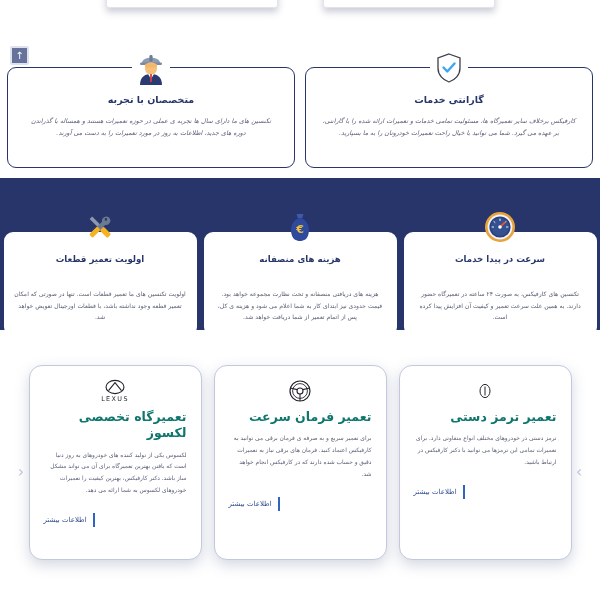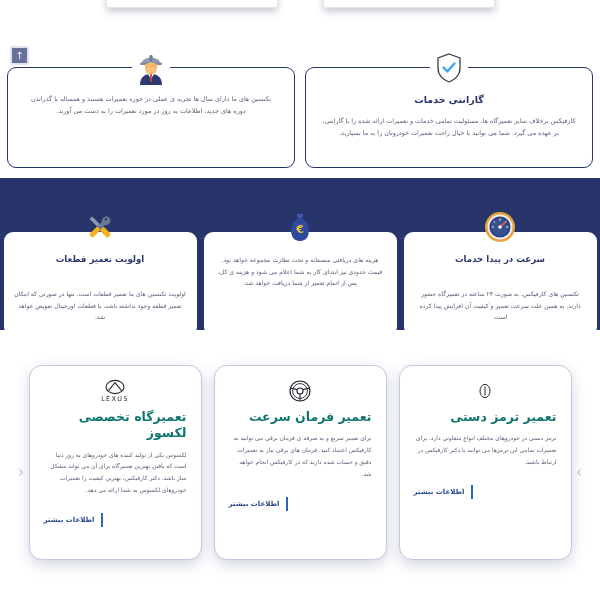--- a/index.html
+++ b/index.html
@@ -59,20 +59,21 @@
     display: flex; align-items: center; justify-content: center;
     background: #ffffff;
   }
   .fcard .ftitle {
     color: #27356B; font-size: 9.5px; font-weight: bold;
     margin-bottom: 11px;
   }
   .fcard .fdesc {
     color: #5a6076; font-size: 6.4px; line-height: 1.85;
     padding: 0 4px;
+    font-style: italic;
   }
 
   
   .navy-band {
     position: absolute; top: 178px; left: 0;
     width: 600px; height: 152px;
     background: #27356B;
   }
   .navy-cards {
     position: absolute; top: 232px; left: 0; width: 600px;
@@ -126,21 +127,21 @@
     color: #0f766e; font-size: 12.5px; font-weight: bold;
     margin-bottom: 8px; line-height: 1.3;
   }
   .scard .sdesc {
     color: #5a6076; font-size: 5.9px; line-height: 2.0; flex: 0 0 auto;
   }
   .scard .smore {
     margin-top: 16px;
     border-right: 2px solid #2f64c0;
     padding: 3px 6px 3px 0;
-    color: #2a4a8b; font-size: 7px; font-weight: bold;
+    color: #2a4a8b; font-size: 7px; font-weight: normal;
     align-self: flex-end;
     cursor: pointer;
   }
   .car-arrow {
     position: absolute; top: 105px;
     color: #b9c0d4; font-size: 15px; line-height: 1;
     cursor: pointer; user-select: none;
   }
   .car-arrow.prev { right: 580px; }
   .car-arrow.next { left: 580px; }
@@ -180,20 +181,21 @@
           <path d="M7 12 C7 5 25 5 25 12 Z" fill="#8f9bb3"></path>
           <rect x="5" y="11.5" width="22" height="2.6" rx="1.3" fill="#7b88a3"></rect>
           <rect x="14.4" y="4" width="3.2" height="7" rx="1.4" fill="#6f7c98"></rect>
           <ellipse cx="16" cy="17.5" rx="6" ry="6.2" fill="#f5c07a"></ellipse>
           <rect x="10" y="12.4" width="12" height="4" rx="1.5" fill="#f2b76a"></rect>
           <path d="M5 34 C5 25 11 23 16 23 C21 23 27 25 27 34 Z" fill="#2c3a74"></path>
           <path d="M13 23 L16 28 L19 23 Z" fill="#ffffff"></path>
           <rect x="15.1" y="23" width="1.8" height="8" fill="#cf4436"></rect>
         </svg>
       </div>
+      <div class="ftitle">متخصصان با تجربه</div>
       <div class="fdesc">تکنسین های ما دارای سال ها تجربه ی عملی در حوزه تعمیرات هستند و همساله با گذراندن دوره های جدید، اطلاعات به روز در مورد تعمیرات را به دست می آورند.</div>
     </div>
 
   </div>
 
   <div class="navy-band"></div>
 
   <div class="navy-cards">
 
     <div class="ncard">
@@ -219,20 +221,21 @@
     </div>
 
     <div class="ncard">
       <div class="nicon">
         <svg width="22" height="30" viewBox="0 0 22 30">
           <path d="M7.5 2 L14.5 2 L13 6.5 L9 6.5 Z" fill="#3f5aa8"></path>
           <path d="M9 6.5 C3 9 1 16 2.5 22 C3.6 27 7 29 11 29 C15 29 18.4 27 19.5 22 C21 16 19 9 13 6.5 Z" fill="#2f4a9c"></path>
           <text x="11" y="21" font-size="11" font-weight="bold" fill="#f2c43c" text-anchor="middle" font-family="DejaVu Sans, sans-serif">€</text>
         </svg>
       </div>
+      <div class="ntitle">هزینه های منصفانه</div>
       <div class="ndesc">هزینه های دریافتی منصفانه و تحت نظارت مجموعه خواهد بود. قیمت حدودی نیز ابتدای کار به شما اعلام می شود و هزینه ی کل، پس از اتمام تعمیر از شما دریافت خواهد شد.</div>
     </div>
 
     <div class="ncard">
       <div class="nicon">
         <svg width="32" height="32" viewBox="0 0 32 32">
           <g transform="rotate(-45 16 16)">
             <rect x="14.3" y="3" width="3.6" height="16" fill="#8c98ab"></rect>
             <rect x="13.4" y="18" width="5.4" height="11" rx="1.6" fill="#f5b324"></rect>
           </g>

